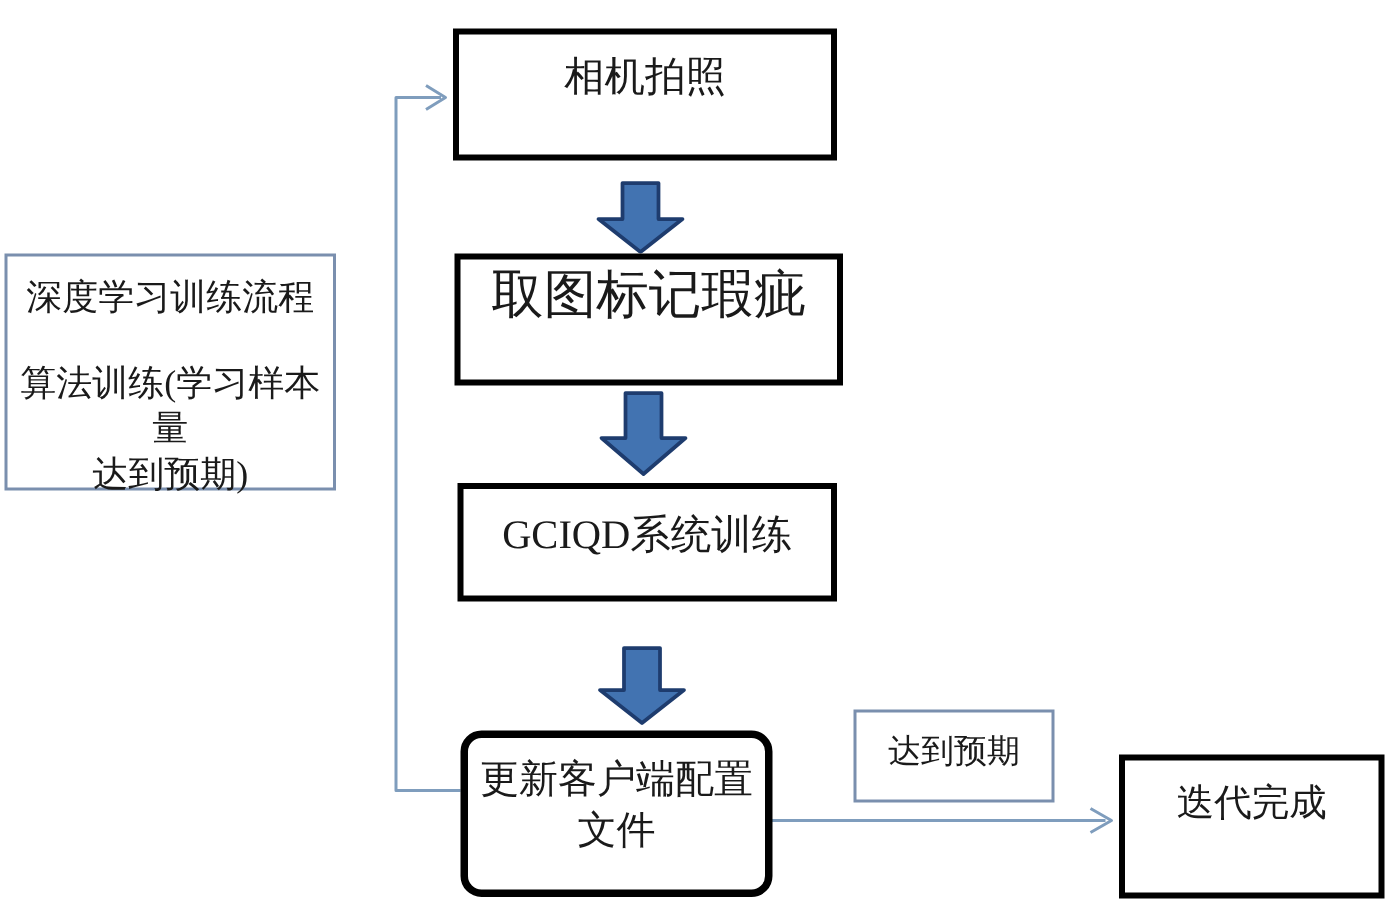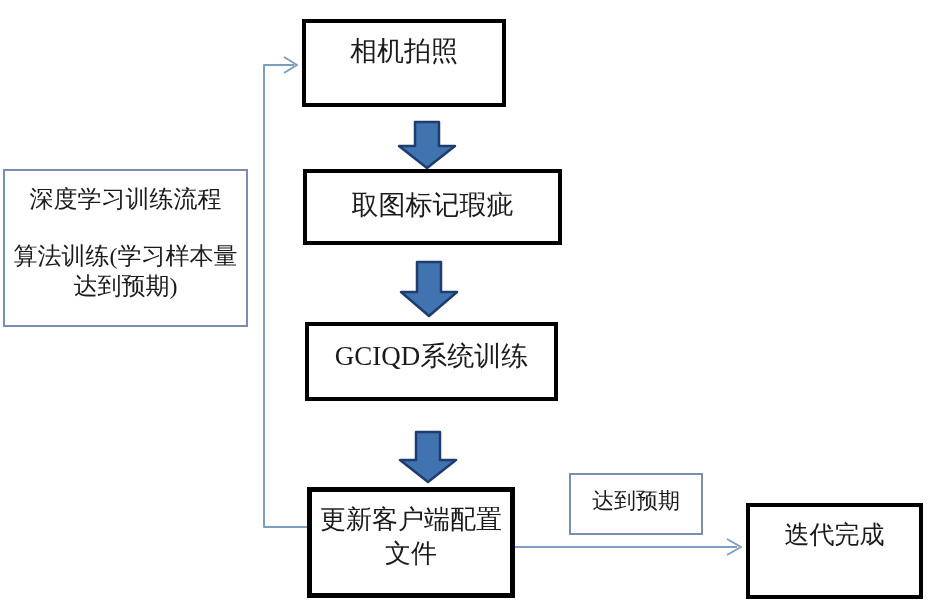--- a/index.html
+++ b/index.html
@@ -34,26 +34,26 @@
   .box {
     position: absolute;
     box-sizing: border-box;
     text-align: center;
     background: #ffffff;
     z-index: 2;
   }
   .process { border: 4px solid var(--process-border, #000000); }
   .note    { border: 2px solid var(--note-border, #7a8fae); }
 
-  #box-camera { left: 302px; top: 19px;  width: 204px; height: 88px;  font-size: 27px; padding-top: 10px; }
-  #box-mark   { left: 303px; top: 169px; width: 259px; height: 76px;  font-size: 27px; padding-top: 14px; }
+  #box-camera { left: 302px; top: 19px;  width: 256px; height: 88px;  font-size: 27px; padding-top: 10px; }
+  #box-mark   { left: 303px; top: 169px; width: 259px; height: 88px;  font-size: 35px; padding-top: 0; }
   #box-train  { left: 305px; top: 322px; width: 253px; height: 79px;  font-size: 27px; padding-top: 12px; }
   #box-update { left: 307px; top: 487px; width: 208px; height: 111px; font-size: 26px;
-                border-width: 5px; padding: 11px 6px 0; line-height: 1.3; }
-  #box-note   { left: 3px;   top: 169px; width: 245px; height: 158px; font-size: 24px;
+                border-width: 5px; padding: 11px 6px 0; line-height: 1.3; border-radius: 14px; }
+  #box-note   { left: 3px;   top: 169px; width: 221px; height: 158px; font-size: 24px;
                 padding-top: 13px; line-height: 1.28; }
   #box-expect { left: 569px; top: 473px; width: 134px; height: 62px;  font-size: 22px; padding-top: 11px; font-family: Liberation Serif, serif; }
   #box-done   { left: 746px; top: 503px; width: 177px; height: 96px;  font-size: 25px; padding-top: 11px; }
 
   .note-gap { height: 26px; }
 </style>
 </head>
 <body>
 
 <div class="canvas">

